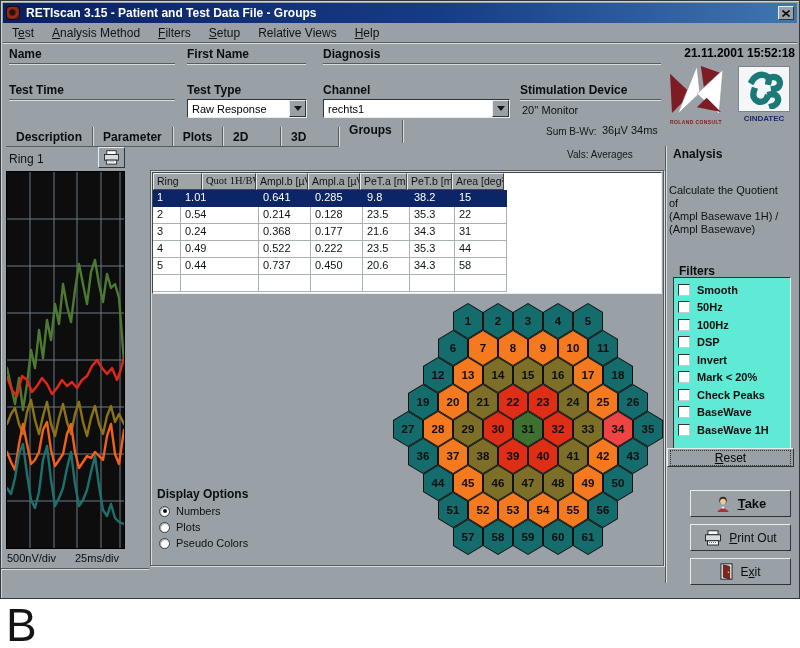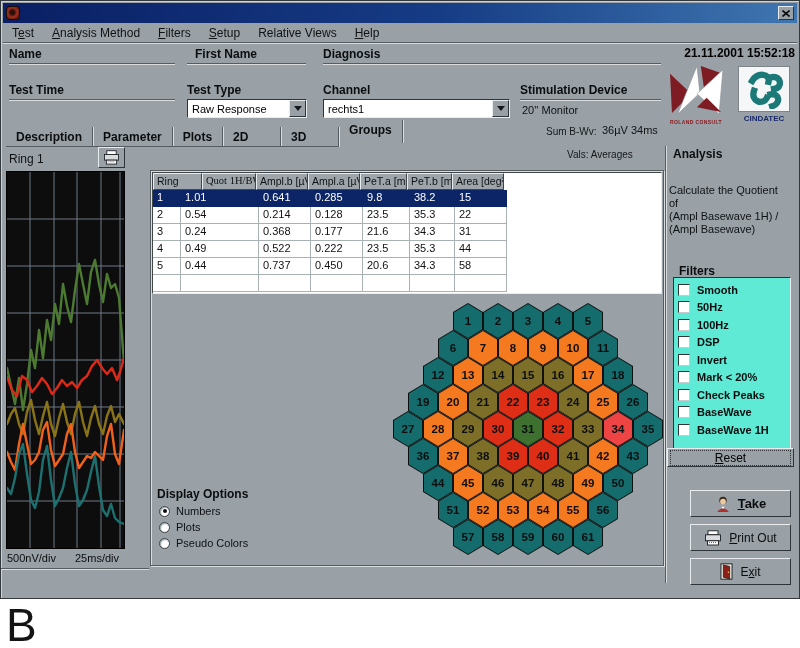--- a/index.html
+++ b/index.html
@@ -110,41 +110,42 @@
   .figure-label { font-size:46px; color:#141414; }
 </style>
 </head>
 <body>
 
 <div class="stage">
   <div class="app">
 
     <div class="abs titlebar">
       <div class="title-icon"></div>
+      <div class="title-text">RETIscan 3.15 - Patient and Test Data File - Groups</div>
       <div class="close-btn raised">
         <svg width="8" height="7" viewBox="0 0 8 7">
           <line x1="0.5" y1="0.5" x2="7.5" y2="6.5" stroke="#0b0d0f" stroke-width="1.6"></line>
           <line x1="7.5" y1="0.5" x2="0.5" y2="6.5" stroke="#0b0d0f" stroke-width="1.6"></line>
         </svg>
       </div>
     </div>
 
     <div class="abs menubar">
         <span class="menu-item"><span>T</span><span class="accel">e</span><span>st</span></span>
         <span class="menu-item"><span class="accel">A</span><span>nalysis Method</span></span>
         <span class="menu-item"><span class="accel">F</span><span>ilters</span></span>
         <span class="menu-item"><span class="accel">S</span><span>etup</span></span>
         <span class="menu-item"><span>Relative Views</span></span>
         <span class="menu-item"><span class="accel">H</span><span>elp</span></span>
       </div>
     <div class="abs hline" style="left:2px; top:41px; width:794px;"></div>
 
     <div class="abs flabel" style="left:8px; top:46px;">Name</div>
     <div class="abs hline" style="left:8px; top:62px; width:166px;"></div>
-    <div class="abs flabel" style="left:186px; top:46px;margin-left:8px;">First Name</div>
+    <div class="abs flabel" style="left:186px; top:46px;">First Name</div>
     <div class="abs hline" style="left:186px; top:62px; width:119px;"></div>
     <div class="abs flabel" style="left:322px; top:46px;">Diagnosis</div>
     <div class="abs hline" style="left:322px; top:62px; width:338px;"></div>
     <div class="abs datetime" style="left:620px; top:45px; width:174px;">21.11.2001 15:52:18</div>
 
     <div class="abs flabel" style="left:8px; top:82px;">Test Time</div>
     <div class="abs hline" style="left:8px; top:98px; width:166px;"></div>
 
     <div class="abs flabel" style="left:186px; top:82px;">Test Type</div>
     <div class="abs dropdown" style="left:186px; top:98px; width:120px;">

